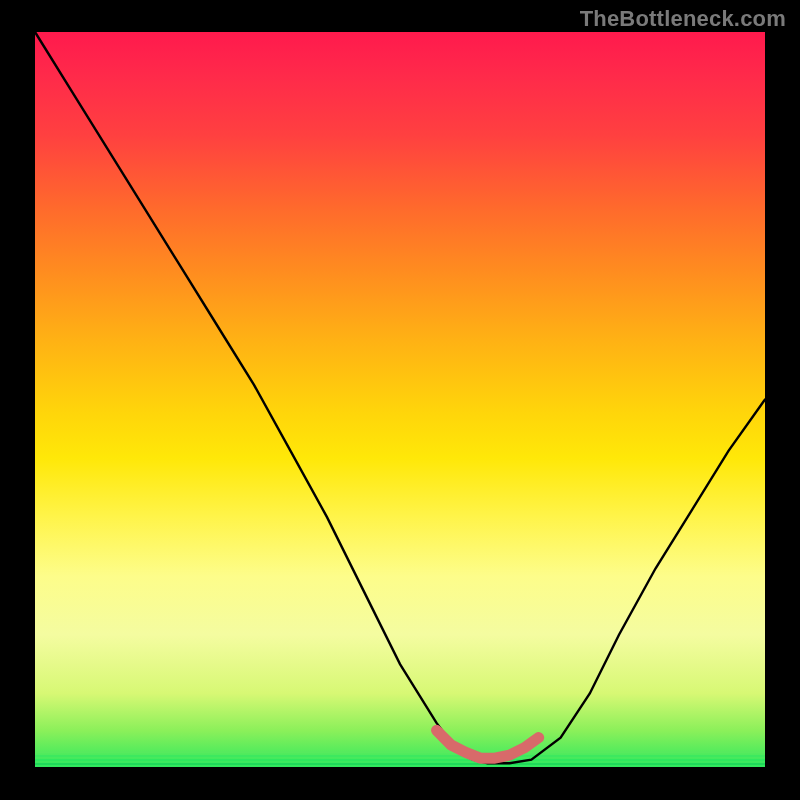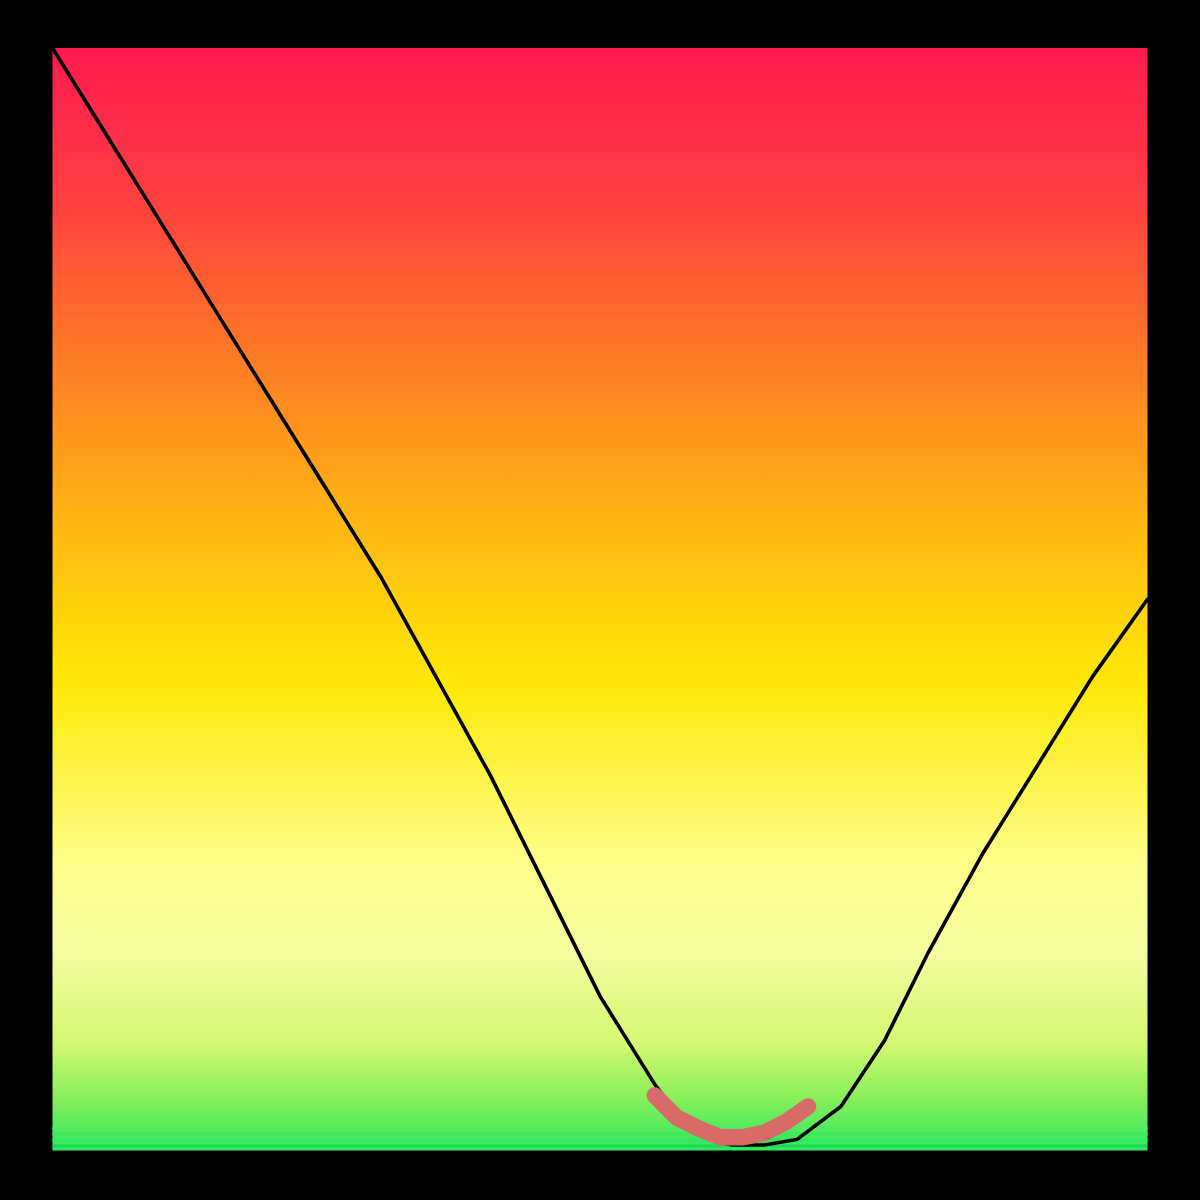--- a/index.html
+++ b/index.html
@@ -61,20 +61,21 @@
     position: absolute;
     left: 0;
     width: 100%;
     height: 2px;
   }
 </style>
 </head>
 <body>
 
 <div class="frame">
+  <div class="watermark">TheBottleneck.com</div>
 
   <div class="plot-area">
 
     <div class="band" style="bottom:14px; background:#57ea5e;"></div>
     <div class="band" style="bottom:10px; background:#3de85f;"></div>
     <div class="band" style="bottom:6px;  background:#2ee85e;"></div>
     <div class="band" style="bottom:2px;  background:#1fd95a;"></div>
 
     <svg class="curve" viewBox="0 0 730 735" preserveAspectRatio="none">
       <path id="curve-path" fill="none" stroke="#000" stroke-width="2.4" stroke-linecap="round" d="M0.0 0.0 L36.5 58.8 L73.0 117.6 L109.5 176.4 L146.0 235.2 L182.5 294.0 L219.0 352.8 L255.5 418.9 L292.0 485.1 L328.5 558.6 L365.0 632.1 L401.5 690.9 L423.4 720.3 L438.0 727.6 L452.6 731.3 L474.5 731.3 L496.4 727.6 L525.6 705.6 L554.8 661.5 L584.0 602.7 L620.5 536.5 L657.0 477.8 L693.5 418.9 L730.0 367.5"></path>

